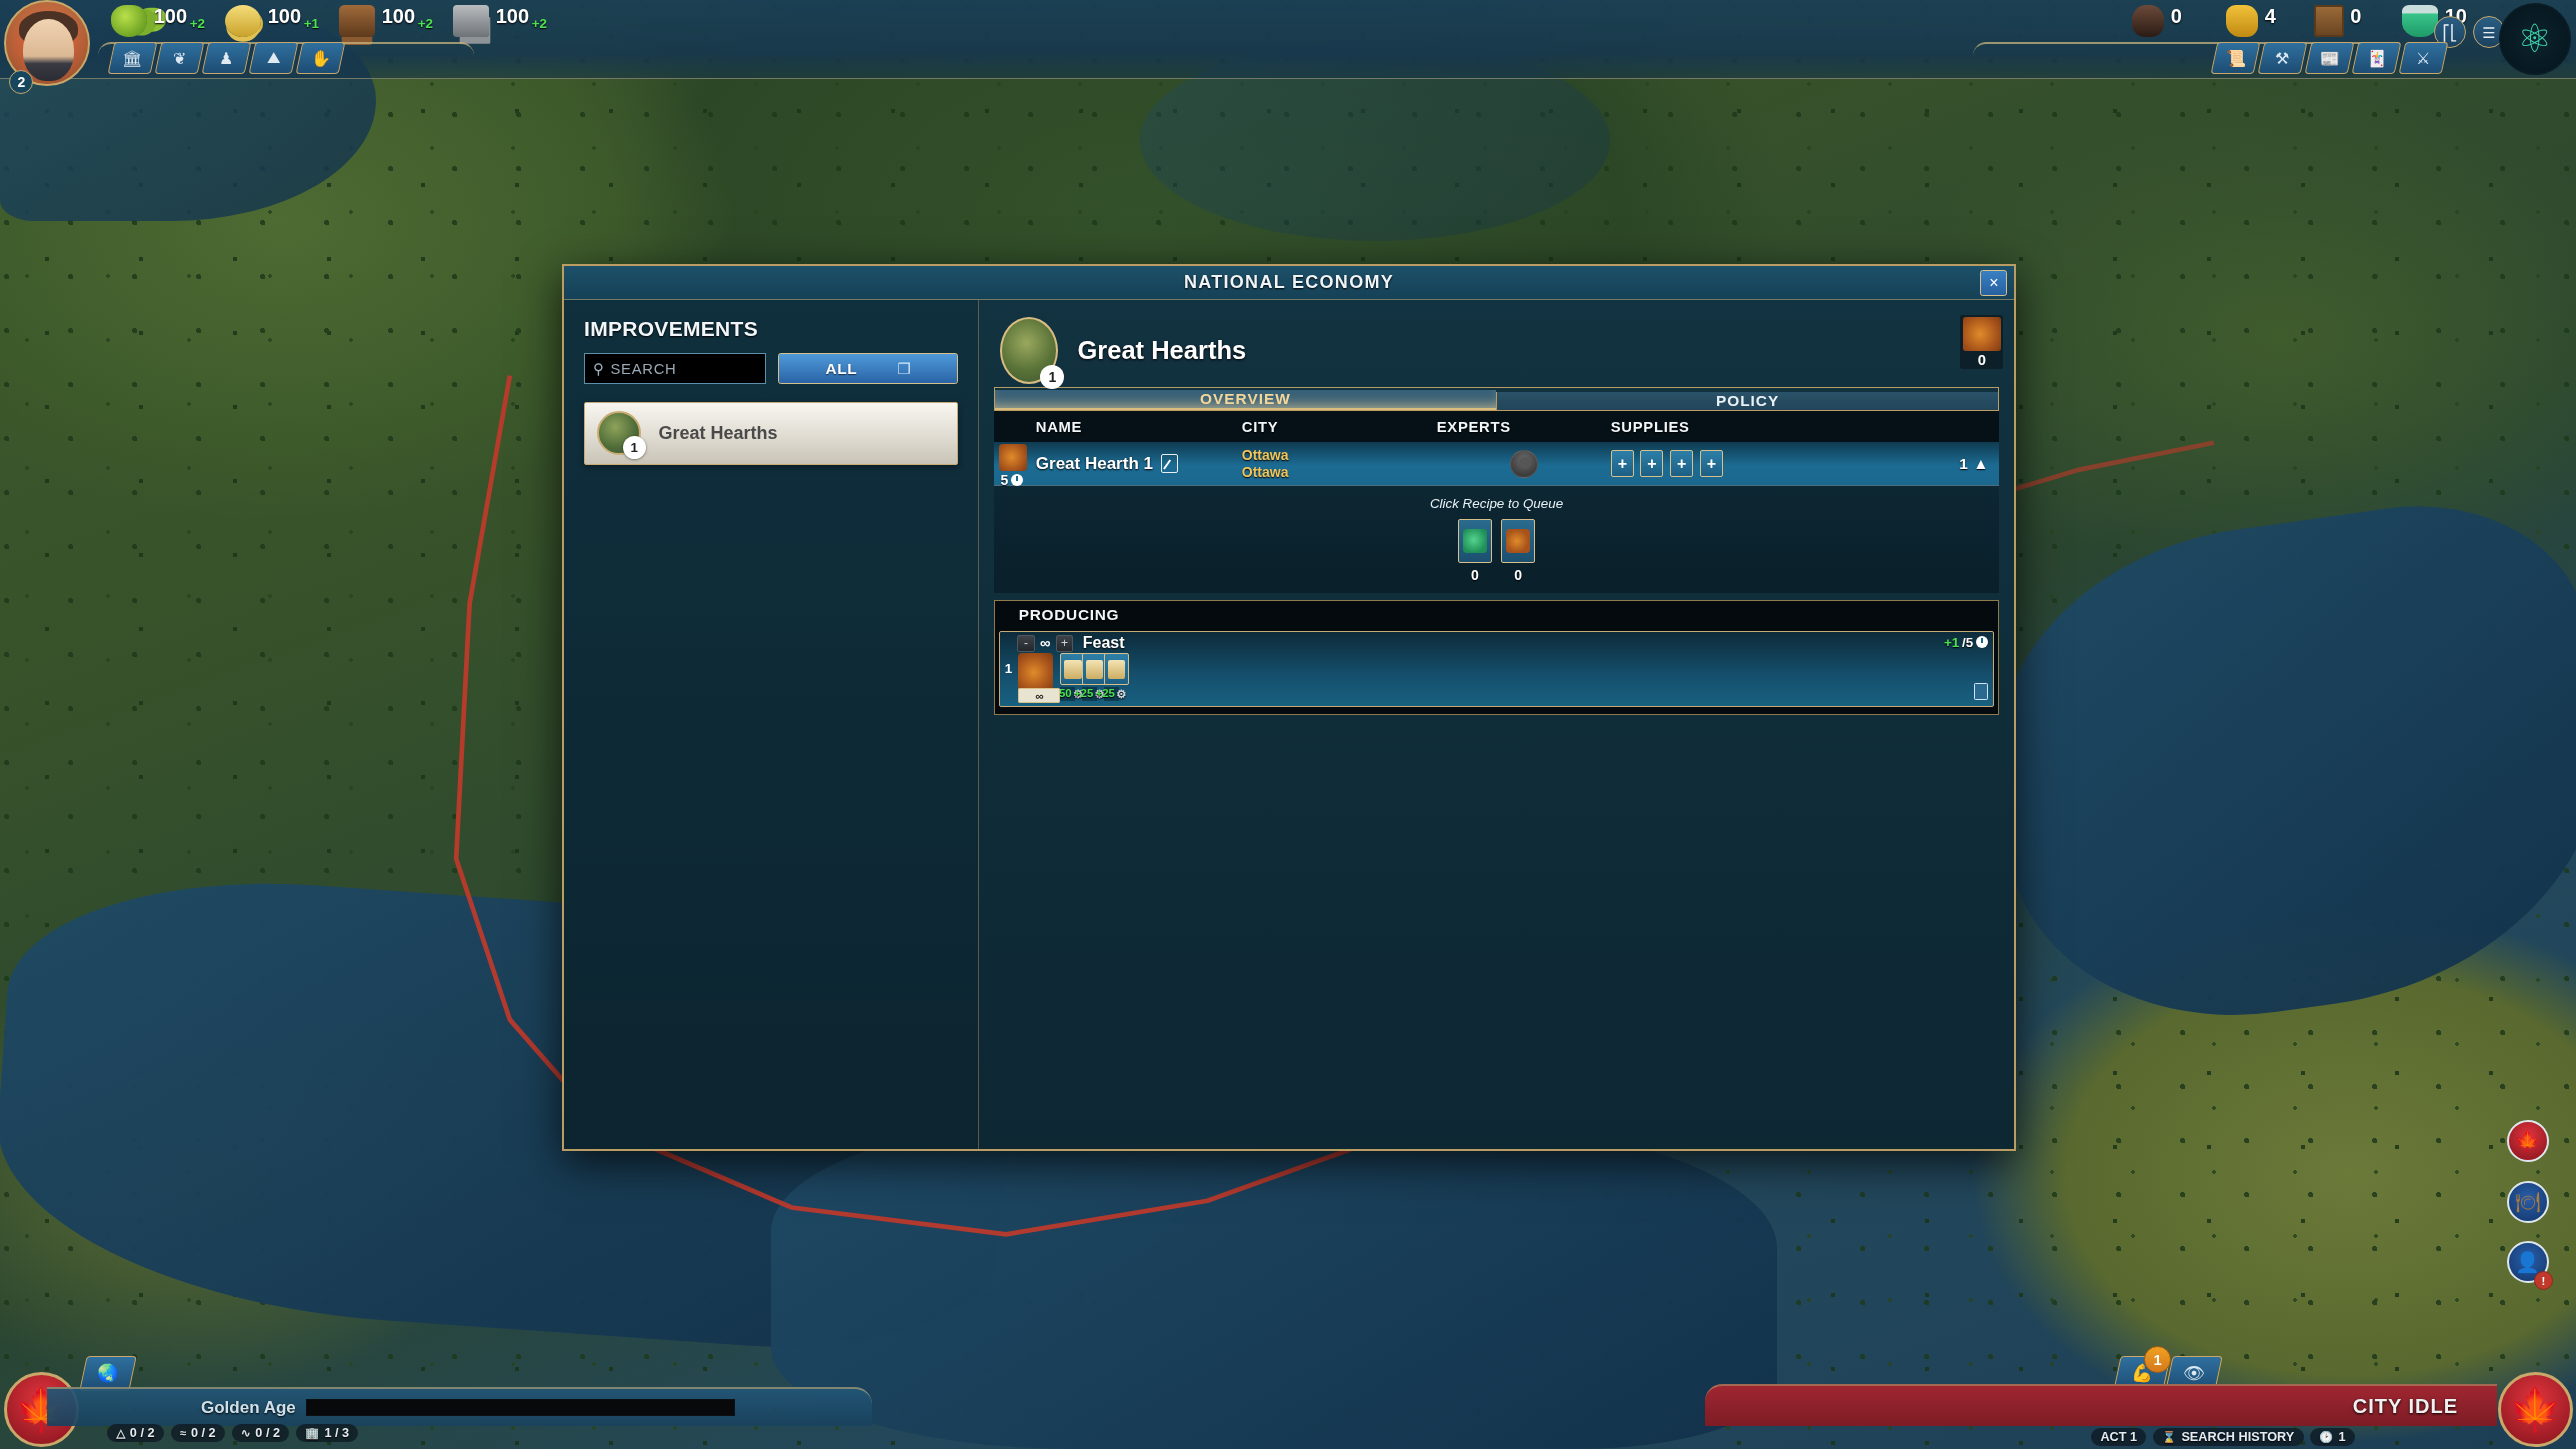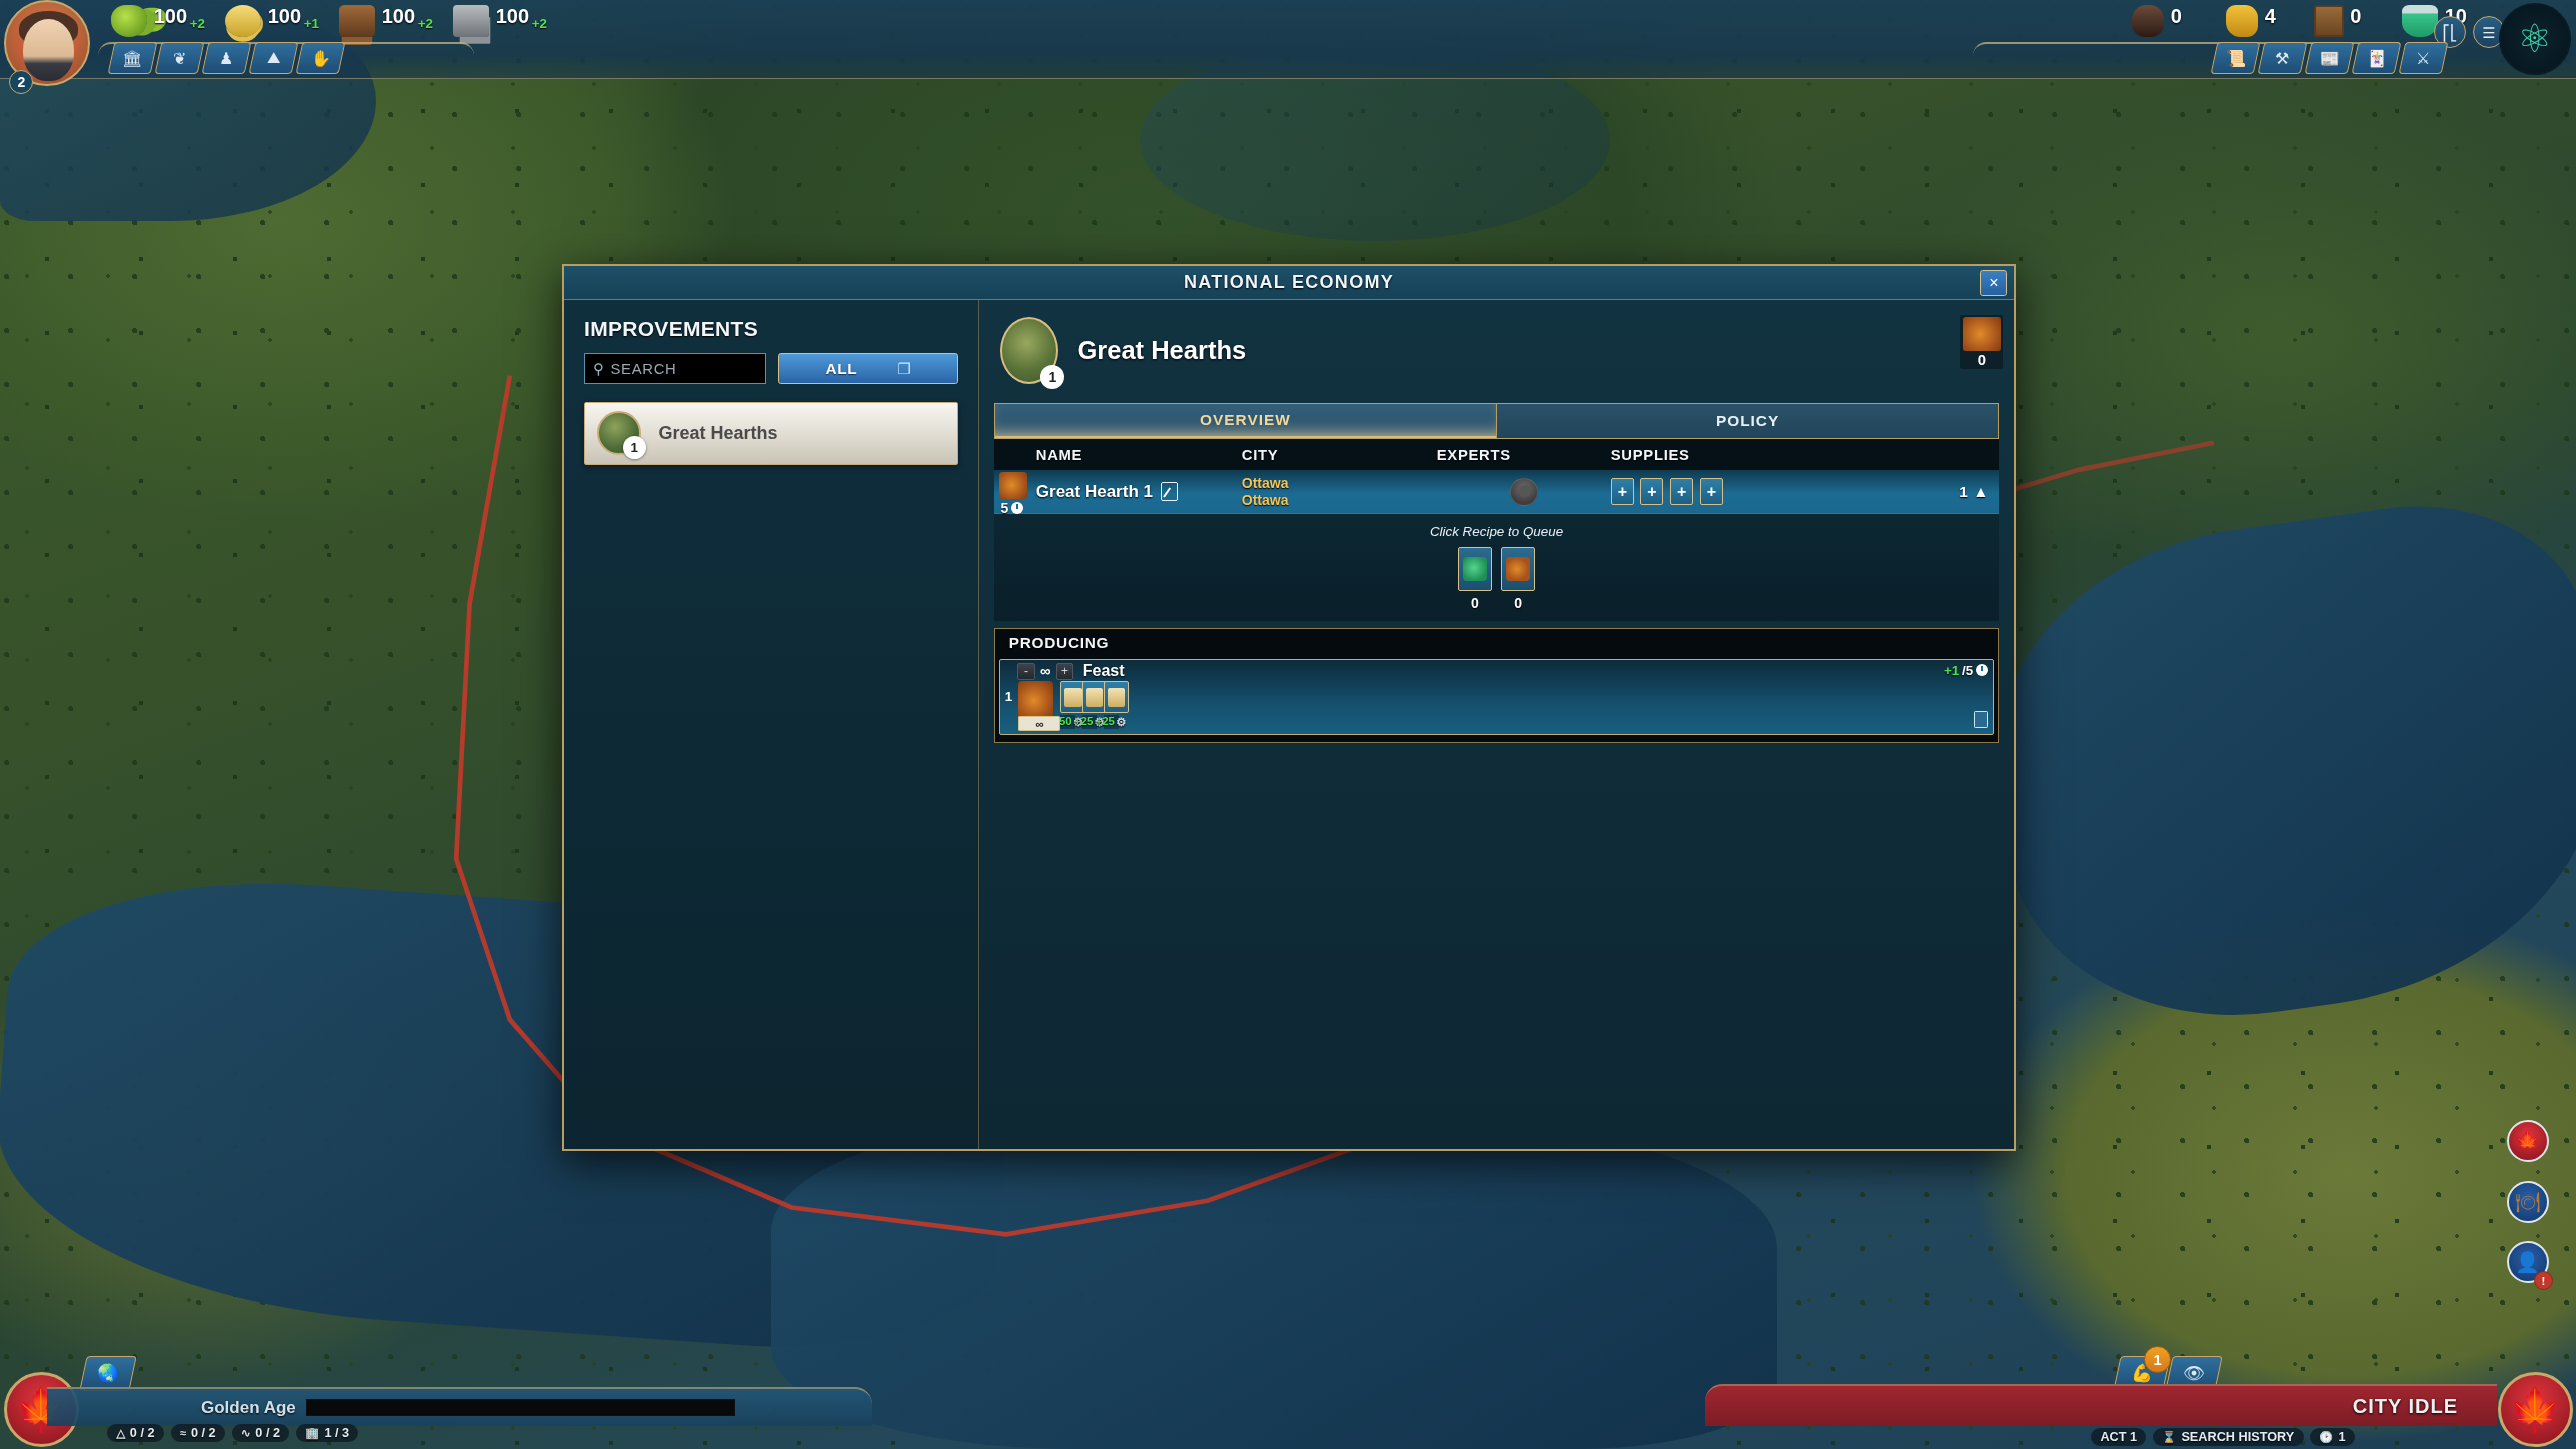--- a/index.html
+++ b/index.html
@@ -258,21 +258,21 @@
   #detail-title { color:#fff; font-size:25.5px; font-weight:700; text-shadow:0 1.3px 2.7px #000; }
   #stock-card {
     position:absolute; right:10.7px; top:14.8px; width:43px; height:54px;
     background:#0d2029; border-radius:2.7px; overflow:hidden;
     display:flex; flex-direction:column; align-items:center;
   }
   #stock-card .pic { width:38px; height:34px; margin-top:2px; border-radius:2.7px;
     background: radial-gradient(circle at 45% 50%, #e08b2a, #a6521a 65%, #7d3c12 100%); }
   #stock-card .val { color:#fff; font-size:14.8px; font-weight:bold; margin-top:1.3px; }
 
-  #tabs { display:flex; height:36px; border:1.3px solid #b99d63; margin-top:16px; }
+  #tabs { display:flex; height:24px; border:1.3px solid #b99d63; margin-top:0;align-items:flex-end; }
   .tab {
     flex:1; display:flex; align-items:center; justify-content:center; cursor:pointer;
     font-size:15.4px; font-weight:700; letter-spacing:1px;
   }
   .tab.active {
     color:#f3d79a; background: linear-gradient(180deg,#35607a,#27506a);
     border-bottom:2px solid #d9bd7f;
     box-shadow: inset 0 -12px 17.4px -12px rgba(255,230,170,.9);
   }
   .tab.inactive { color:#e9f1f6; background: linear-gradient(180deg,#2a5268,#22455a);
@@ -344,21 +344,21 @@
   .recipe .art { width:24px; height:24px; border-radius:4px; }
   .art-herbs { background: radial-gradient(circle at 45% 45%, #54d48c, #1f8f58 70%); }
   .art-feast { background: radial-gradient(circle at 45% 50%, #e08b2a, #a6521a 65%); }
   .recipe .qty { color:#fff; font-size:14px; font-weight:bold; margin-top:4px;
                  text-shadow:0 0.7px 1.3px #000; }
 
   #producing-panel {
     margin-top:6.7px; border:1.3px solid #9c8category; border:1.3px solid #8f7a4c;
     background: rgba(3,8,11,.92);
   }
-  #producing-title { height:27px; display:flex; align-items:center; padding-left:14px;
+  #producing-title { height:27px; display:flex; align-items:center; padding-left:24px;
       color:#f2f6f9; font-size:15.4px; font-weight:700; letter-spacing:0.7px; text-shadow:0 1.3px 1.3px #000; }
   #queue-item {
     position:relative; margin:2.7px 4px 6.7px; height:76px;
     border:1.3px solid #c6ab77; border-radius:2px;
     background: linear-gradient(180deg,#0d2b3a 0%, #15506e 60%, #18607f 100%);
     display:flex;
   }
   #qi-left { width:17.4px; display:flex; align-items:center; justify-content:center;
              color:#fff; font-size:13.4px; font-weight:700; }
   #qi-main { flex:1; position:relative; }

